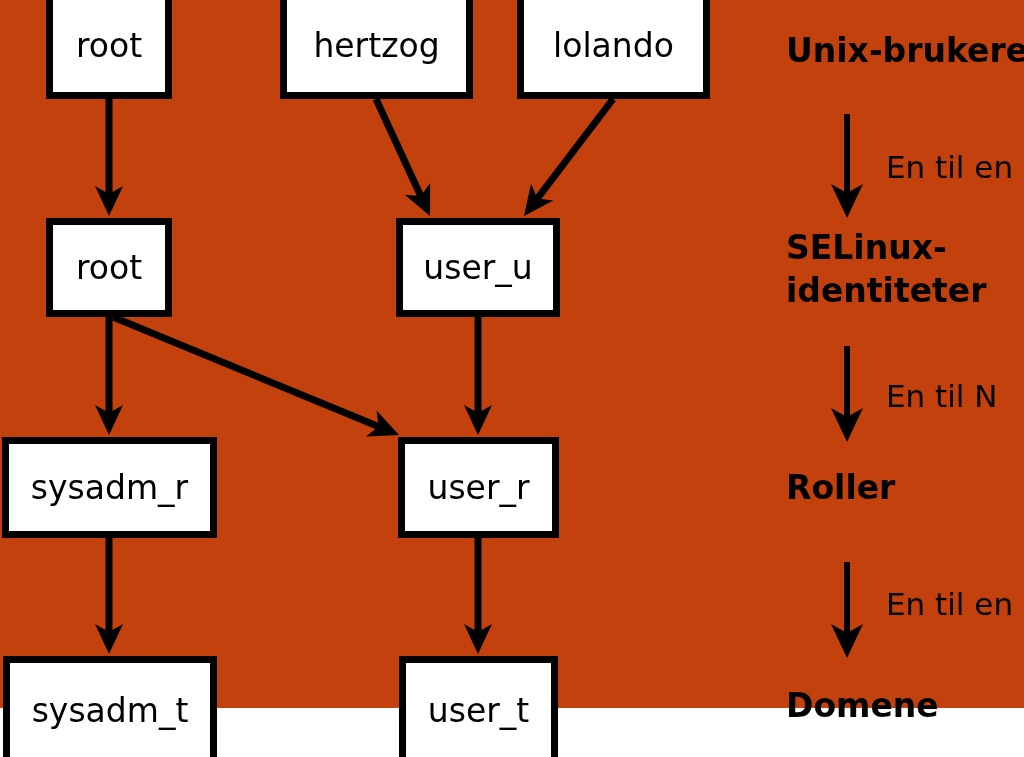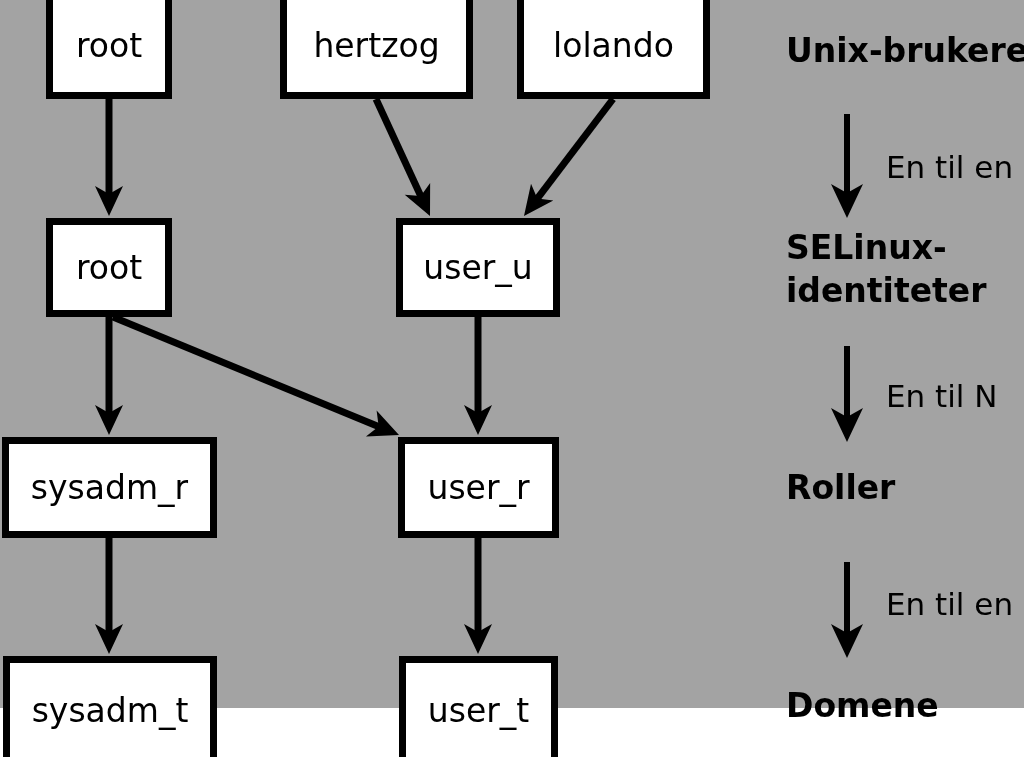--- a/index.html
+++ b/index.html
@@ -10,21 +10,21 @@
   body {
     width: 1024px;
     height: 757px;
     overflow: hidden;
     font-family: "DejaVu Sans", sans-serif;
   }
   #diagram-root {
     position: relative;
     width: 1024px;
     height: 708px;
-    background: #a3a3a3;
+    background: #c2410c;
   }
   svg.canvas {
     display: block;
     width: 1024px;
     height: 757px;
   }
   .node-box {
     fill: #ffffff;
     stroke: #000000;
     stroke-width: 7;

